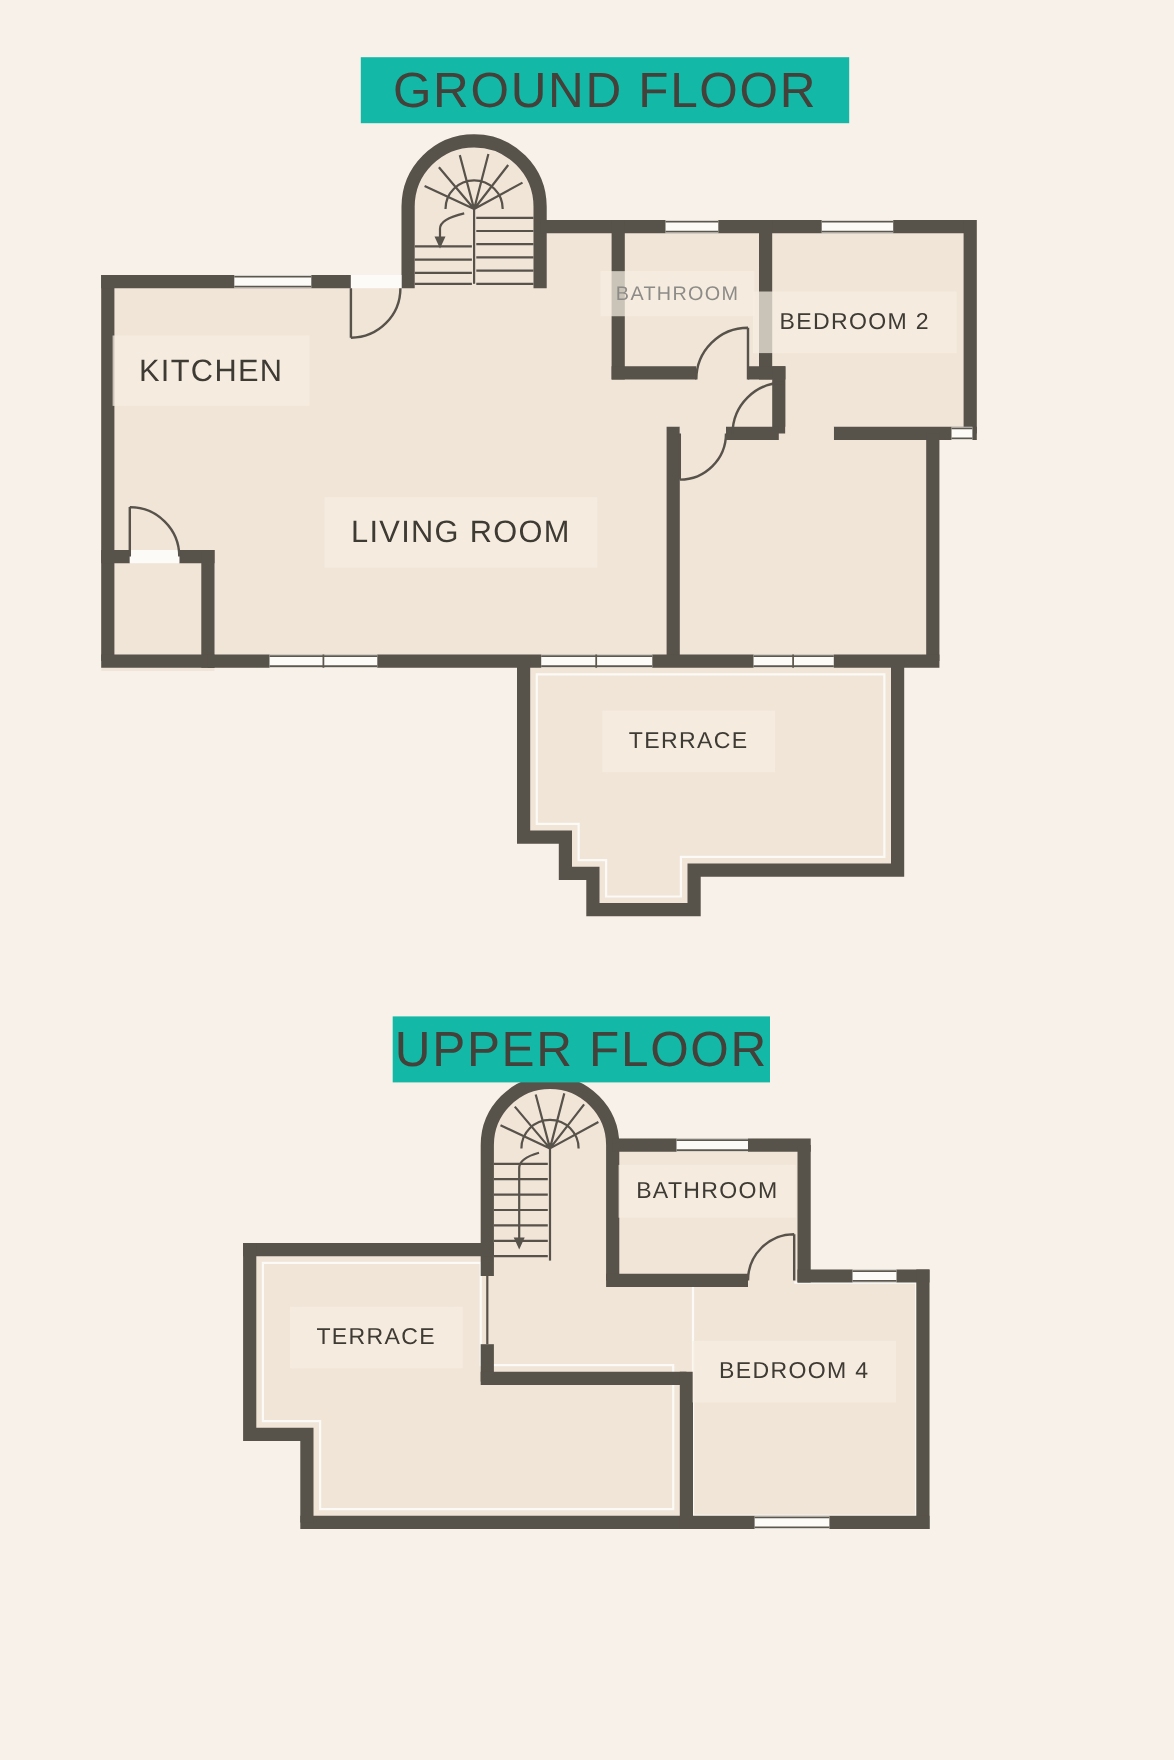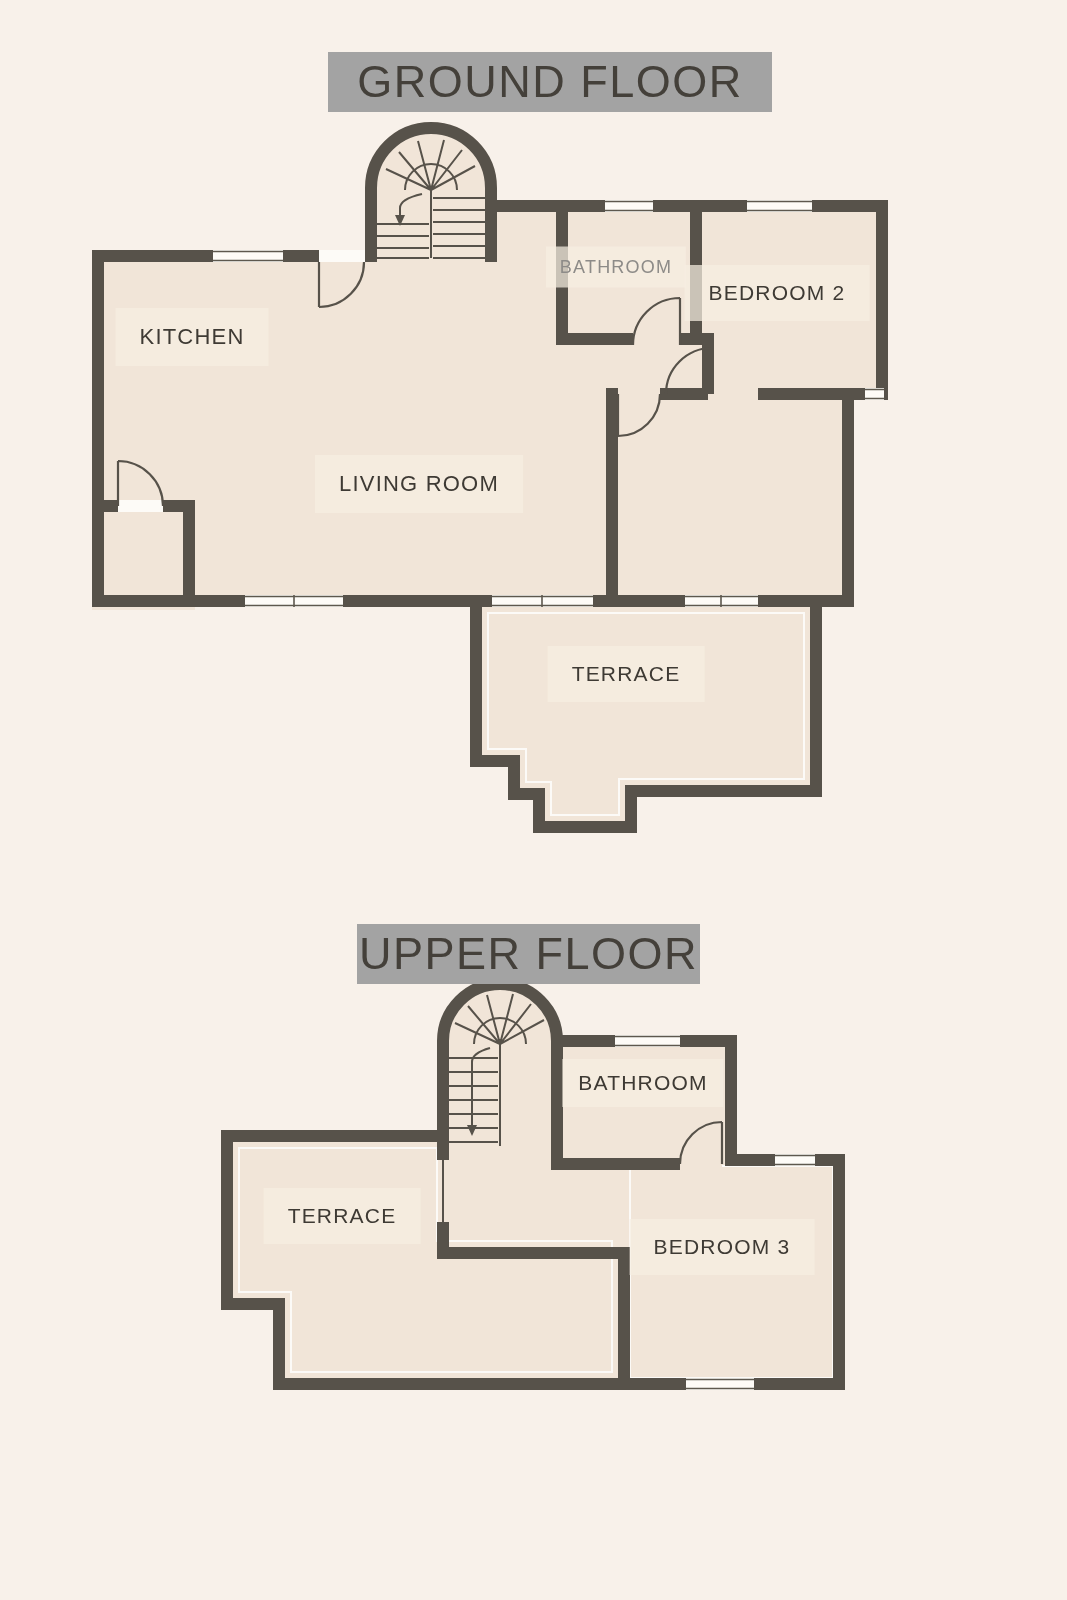--- a/index.html
+++ b/index.html
@@ -1,24 +1,24 @@
 <!DOCTYPE html>
 <html><head>
 <meta charset="utf-8">
 <style>
   html,body{margin:0;padding:0;background:#f8f1ea;}
   .canvas{position:relative;width:1067px;height:1600px;background:#f8f1ea;
           font-family:"Liberation Sans",sans-serif;overflow:hidden;}
   .canvas svg{position:absolute;left:0;top:0;}
   .title-band{position:absolute;display:flex;align-items:center;justify-content:center;
-              background:#a3a3a3;color:#44403a;font-size:45px;letter-spacing:1.5px;
+              background:#14b8a6;color:#44403a;font-size:45px;letter-spacing:1.5px;
               white-space:nowrap;}
   .room-label{position:absolute;transform:translate(-50%,-50%);
               background:rgba(247,238,226,0.72);padding:16px 24px;
-              font-size:22px;letter-spacing:1.2px;color:#3e3a34;white-space:nowrap;}
+              font-size:28px;letter-spacing:1.2px;color:#3e3a34;white-space:nowrap;}
   .room-label.muted{color:#8d8b88;font-size:18px;padding:10px 14px;}
   .room-label.mid{font-size:21px;}
 </style>
 </head>
 <body>
 
 <div class="canvas">
 
 <svg width="1067" height="1600" viewBox="0 0 1067 1600">
 
@@ -187,15 +187,15 @@
 <div class="room-label" style="left:192px;top:337px;">KITCHEN</div>
 <div class="room-label" style="left:419px;top:484px;">LIVING ROOM</div>
 <div class="room-label muted" style="left:616px;top:267px;">BATHROOM</div>
 <div class="room-label mid" style="left:777px;top:293px;">BEDROOM 2</div>
 <div class="room-label mid" style="left:626px;top:674px;">TERRACE</div>
 
 <div class="title-band" style="left:357px;top:880px;width:343px;height:60px;margin-top:44px;">UPPER FLOOR</div>
 
 <div class="room-label mid" style="left:643px;top:1083px;padding:12px 16px;">BATHROOM</div>
 <div class="room-label mid" style="left:342px;top:1216px;">TERRACE</div>
-<div class="room-label mid" style="left:722px;top:1247px;">BEDROOM 3</div>
+<div class="room-label mid" style="left:722px;top:1247px;">BEDROOM 4</div>
 
 </div>
 
 </body></html>

